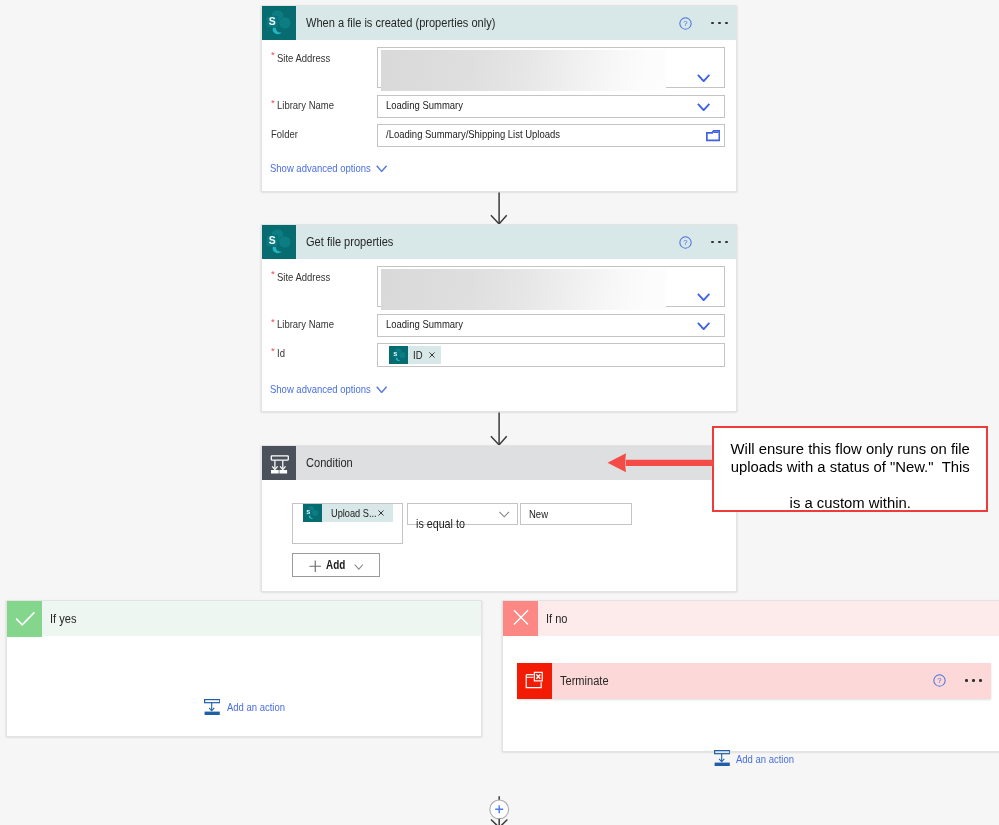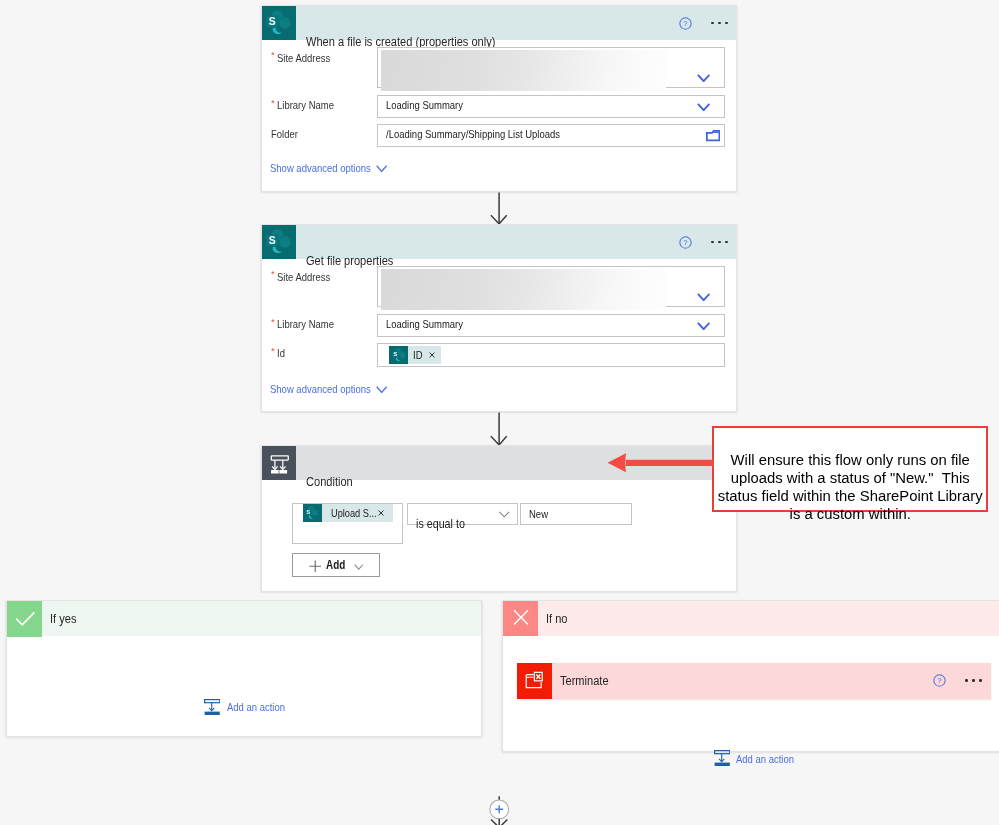--- a/index.html
+++ b/index.html
@@ -9,21 +9,21 @@
   .canvas{position:absolute;left:0;top:0;width:999px;height:825px;}
   
   .sq{display:inline-block;transform:scaleX(.825);transform-origin:0 50%;white-space:nowrap;}
   .sqh{display:inline-block;transform:scaleX(.885);transform-origin:0 50%;white-space:nowrap;}
 
   .card{position:absolute;background:#fff;box-sizing:border-box;border:1px solid #e3e3e3;
         box-shadow:0 1.3px 2.2px rgba(0,0,0,.16), 0 .2px .5px rgba(0,0,0,.10);}
   .hdr{position:absolute;left:0;top:0;right:0;height:34px;}
   .hdr-icon{position:absolute;left:0;top:0;width:34px;height:34px;display:flex;align-items:center;justify-content:center;}
   .hdr-title{position:absolute;left:44px;top:0;height:34px;display:flex;align-items:center;
-             font-size:12.5px;color:#262626;margin-top:19px;}
+             font-size:12.5px;color:#262626;}
   .helpic{position:absolute;top:0;height:34px;display:flex;align-items:center;}
   .dots{position:absolute;top:0;height:34px;display:flex;align-items:center;gap:4.5px;}
   .dots i{width:2.4px;height:2.4px;min-width:2.4px;border-radius:50%;background:#2f2f2f;display:block;flex:0 0 2.4px;}
 
   .lbl{position:absolute;font-size:11.5px;color:#333;white-space:nowrap;}
   .req{color:#e8504c;font-size:9.5px;position:absolute;left:0;top:-2.2px;font-family:"Liberation Sans",sans-serif;}
   .fld{position:absolute;border:1px solid #c5c4c3;background:#fff;box-sizing:border-box;}
   .fval{position:absolute;font-size:11.5px;color:#1b1b1b;white-space:nowrap;}
   .lnk{position:absolute;font-size:11.5px;color:#4a6fe0;white-space:nowrap;}
 
@@ -347,24 +347,24 @@
         <rect x="0.6" y="0.6" width="15.2" height="3.1" fill="none" stroke="#1F5FA8" stroke-width="1.2"></rect>
         <path d="M7.7 3.7 L7.7 11.2" stroke="#1F5FA8" stroke-width="1.1" fill="none"></path>
         <path d="M5.1 8.9 L7.7 11.8 L10.3 8.9" fill="none" stroke="#1F5FA8" stroke-width="1.1"></path>
         <rect x="0.6" y="12.6" width="15.2" height="3.4" fill="#1F5FA8"></rect>
       </svg>
       <span style="font-size:11.5px;color:#4a6fe0;margin-left:6.3px;"><span class="sq">Add an action</span></span>
     </div>
   </div>
 
   <div class="anno" style="left:712.3px;top:426.3px;width:275.9px;height:86.1px;">
-    <p style="padding-top:24px;">
+    <p style="padding-top:13px;">
       <span>Will ensure this flow only runs on file</span><br>
       <span>uploads with a status of "New." &nbsp;This</span><br>
-      <span>status field within the SharePoint Library</span><br>
+      <br>
       <span>is a custom within.</span>
     </p>
   </div>
   <svg style="position:absolute;left:605px;top:452px;" width="112" height="22">
     <path d="M20.7 7.65 L108.3 7.65 L108.3 13.95 L20.7 13.95 Z" fill="#F54B47"></path>
     <path d="M21.0 1.3 L2.5 10.8 L21.0 20.3 L20.0 10.8 Z" fill="#F54B47"></path>
   </svg>
 
   <div style="position:absolute;left:487px;top:794px;width:26px;height:31px;">
     <svg width="26" height="31" viewBox="0 0 26 31">

